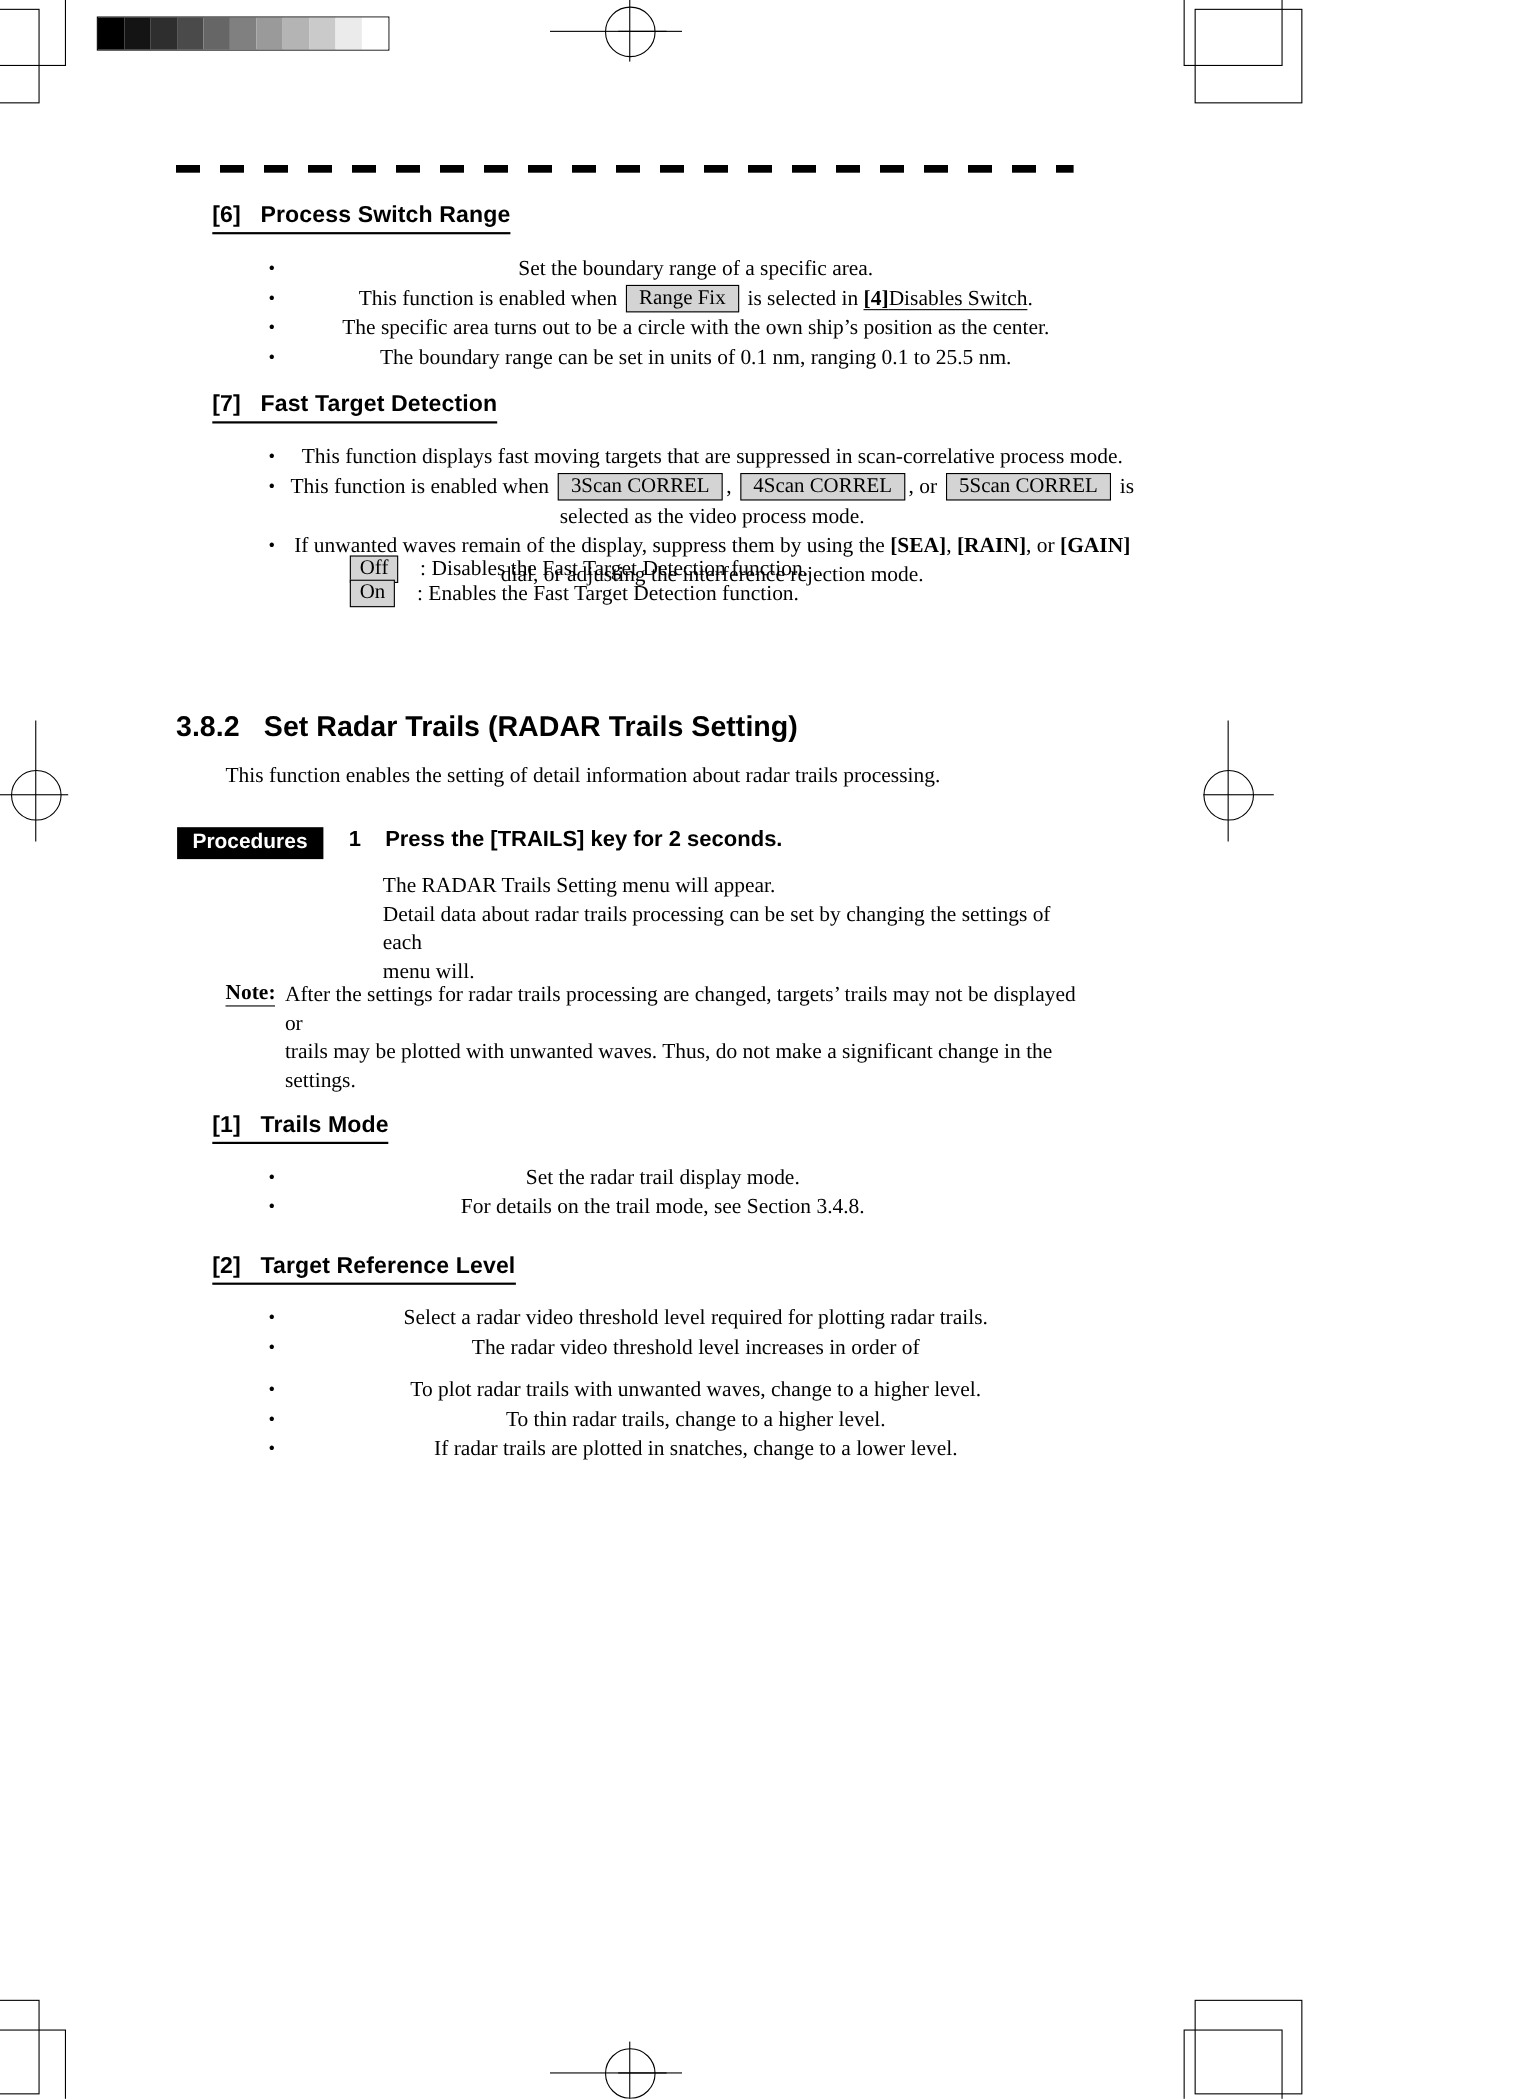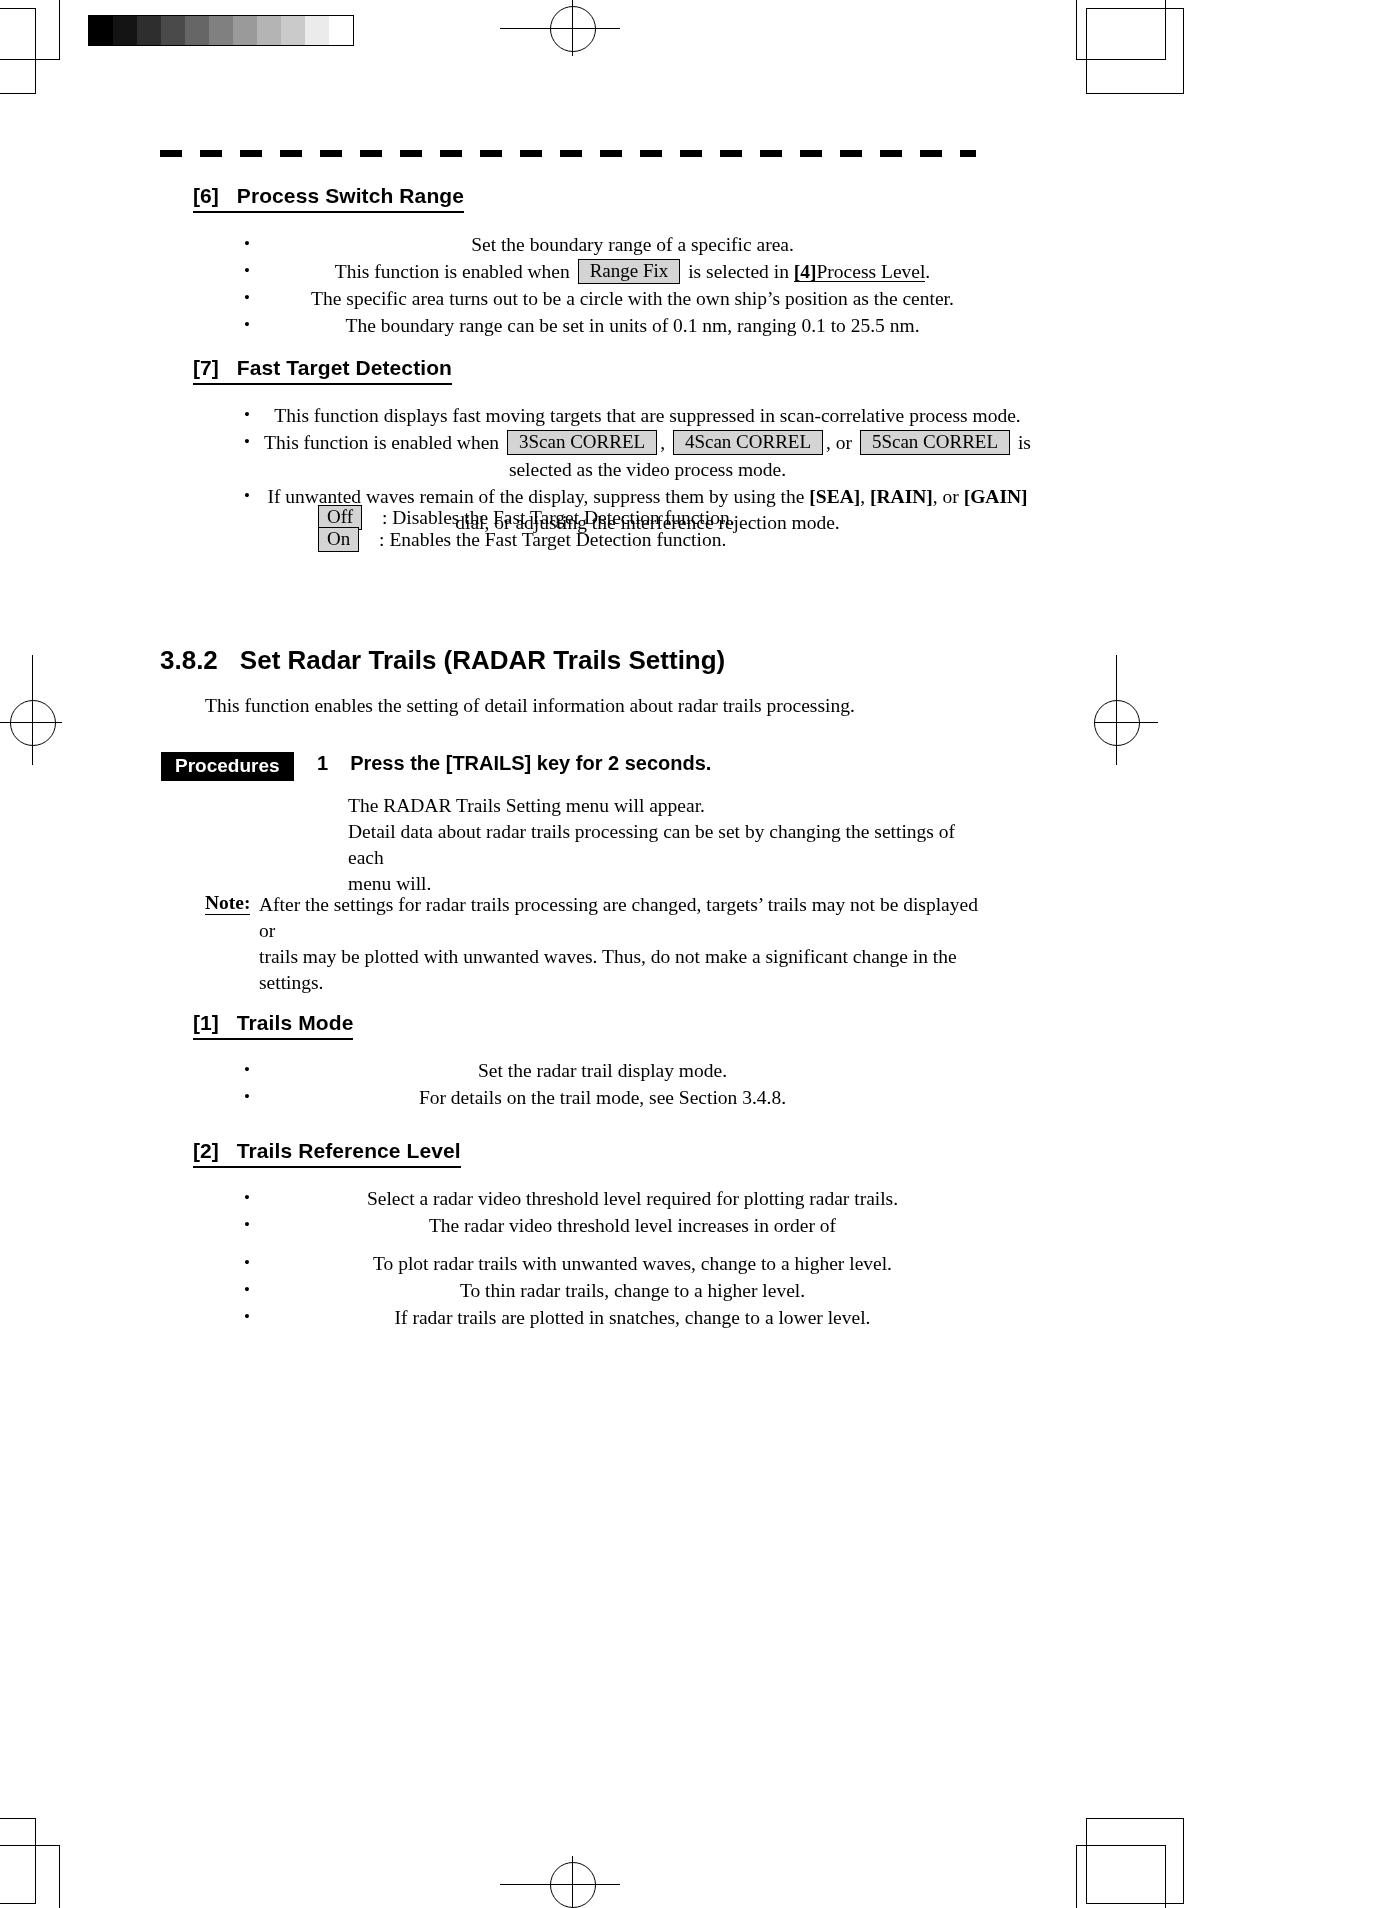--- a/index.html
+++ b/index.html
@@ -246,21 +246,21 @@
   </div>
 
   <ul class="bullets" style="left:241px; top:232px; width:760px;">
     <li>
       <span>Set the boundary range of a specific area.</span>
     </li>
     <li>
       <span>This function is enabled when</span>
       <span class="keybox">Range Fix</span>
       <span>is selected in</span>
-      <span class="bold ul-txt">[4]</span><span class="ul-txt">Process Level</span><span>.</span>
+      <span class="bold ul-txt">[4]</span><span class="ul-txt">Disables Switch</span><span>.</span>
     </li>
     <li>
       <span>The specific area turns out to be a circle with the own ship’s position as the center.</span>
     </li>
     <li>
       <span>The boundary range can be set in units of 0.1 nm, ranging 0.1 to 25.5 nm.</span>
     </li>
   </ul>
 
   <div class="h-sub" style="left:193px; top:356px;">
@@ -331,21 +331,21 @@
   <ul class="bullets" style="left:241px; top:1058px; width:700px;">
     <li>
       <span>Set the radar trail display mode.</span>
     </li>
     <li>
       <span>For details on the trail mode, see Section 3.4.8.</span>
     </li>
   </ul>
 
   <div class="h-sub" style="left:193px; top:1139px;">
-    <span class="u"><span>[2]</span>&nbsp;&nbsp;&nbsp;<span>Trails Reference Level</span></span>
+    <span class="u"><span>[2]</span>&nbsp;&nbsp;&nbsp;<span>Target Reference Level</span></span>
   </div>
 
   <ul class="bullets" style="left:241px; top:1186px; width:760px;">
     <li>
       <span>Select a radar video threshold level required for plotting radar trails.</span>
     </li>
     <li>
       <span>The radar video threshold level increases in order of</span>
     </li>
   </ul>

